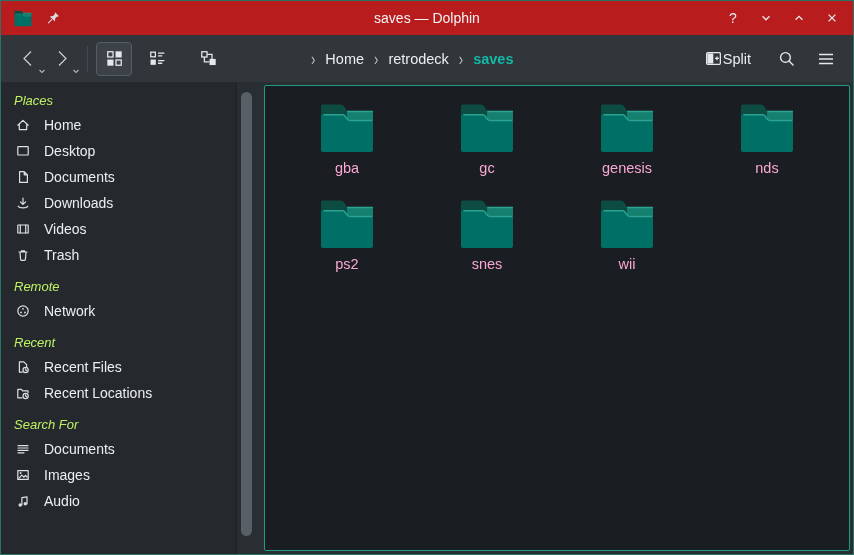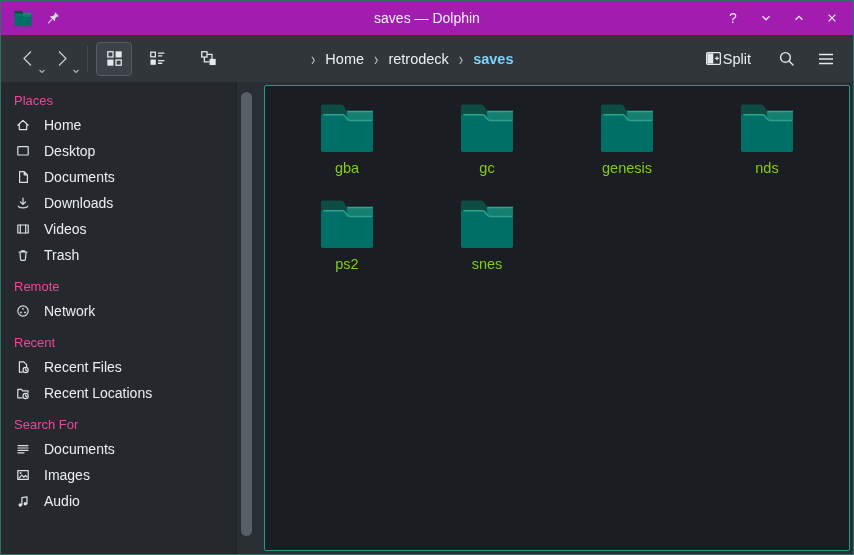--- a/index.html
+++ b/index.html
@@ -2,55 +2,55 @@
 <html><head>
 <meta charset="utf-8">
 <style>
   * { margin:0; padding:0; box-sizing:border-box; }
   html,body { width:854px; height:555px; background:#191c20; font-family:"Liberation Sans","DejaVu Sans",sans-serif; }
   .window{
     width:854px;height:555px;display:flex;flex-direction:column;
     background:#31363b;border:1px solid #2a7265;overflow:hidden;position:relative;
   }
   
-  .titlebar{height:28px;flex:0 0 28px;background:#a21caf;display:flex;align-items:center;position:relative;padding:17px 10px;}
+  .titlebar{height:28px;flex:0 0 28px;background:#b91c1c;display:flex;align-items:center;position:relative;padding:17px 10px;}
   .titlebar .app-icon{width:20px;height:17px;margin-left:2px;}
   .titlebar .pin{margin-left:14px;width:15px;height:15px;}
   .title-text{position:absolute;left:0;right:0;text-align:center;color:#f2f3f4;font-size:14px;}
   .win-controls{margin-left:auto;display:flex;align-items:center;gap:11px;z-index:2;}
   .win-btn{width:22px;height:22px;display:flex;align-items:center;justify-content:center;color:#e8eaec;font-size:14px;cursor:default;}
   .win-btn svg{display:block;}
   
   .toolbar{height:47px;flex:0 0 47px;background:#31363b;display:flex;align-items:center;padding:0 12px;}
   .nav-btn{position:relative;width:30px;height:32px;display:flex;align-items:center;justify-content:center;margin-right:4px;}
   .nav-btn .caret{position:absolute;right:-3px;bottom:1px;}
   .tool-sep{width:1px;height:26px;background:#43494f;margin:0 8px 0 6px;}
   .view-btn{width:36px;height:34px;display:flex;align-items:center;justify-content:center;border-radius:4px;margin-right:7px;}
   .view-btn.active{background:#3c4248;border:1px solid #565d64;}
   .breadcrumb{display:flex;align-items:center;margin-left:78px;font-size:14.5px;color:#eceff1;gap:10px;white-space:nowrap;}
   .crumb-sep{color:#b9bec2;font-size:13px;transform:scaleY(1.35);display:inline-block;}
-  .crumb:last-of-type{font-weight:700;color:#7dd3fc;}
+  .crumb:last-of-type{font-weight:700;color:#14b8a6;}
   .toolbar .spacer{flex:1;}
   .split-btn{display:flex;align-items:center;gap:0;color:#eceff1;font-size:14.5px;margin-right:20px;}
   .icon-btn{width:30px;height:30px;display:flex;align-items:center;justify-content:center;}
   .icon-btn.menu{margin-left:10px;}
   
   .body{flex:1;display:flex;background:#292e33;position:relative;overflow:hidden;}
   .sidebar{width:236px;flex:0 0 236px;background:#25292e;border-right:1px solid #1e2226;padding-top:6px;overflow:hidden;}
-  .side-header{color:#ec4899;font-size:13px;padding:5px 0 5px 13px;height:24px;}
+  .side-header{color:#bef264;font-size:13px;padding:5px 0 5px 13px;height:24px;font-style:italic;}
   .side-section{margin-bottom:6px;}
   .side-item{display:flex;align-items:center;height:26px;padding-left:14px;gap:13px;color:#eceff1;font-size:14px;cursor:default;}
   .side-item svg{flex:0 0 16px;}
   .scrollbar-thumb{position:absolute;left:240px;top:10px;width:11px;height:444px;border-radius:6px;background:#585f66;}
   .main-pane{flex:1;margin:3px 3px 3px 27px;border:1px solid #1e9c89;border-radius:2px;background:#1a1d21;overflow:hidden;}
   
   .grid{display:grid;grid-template-columns:repeat(4,140px);grid-auto-rows:96px;padding:16px 0 0 12px;}
   .cell{display:flex;flex-direction:column;align-items:center;}
   .cell .folder-svg{width:60px;height:52px;}
-  .cell .flabel{margin-top:6px;font-size:14.5px;color:#84cc16;line-height:17px;padding-bottom:2px;text-align:right;}
+  .cell .flabel{margin-top:6px;font-size:14.5px;color:#f9a8d4;line-height:17px;padding-bottom:2px;text-align:right;}
   .cell.focused .flabel{border-bottom:1.5px solid #2aa694;}
   svg{overflow:visible;}
 </style>
 </head>
 <body>
 
 <div class="window">
 
   <div class="titlebar">
     <svg class="app-icon" viewBox="0 0 60 52">
@@ -311,17 +311,27 @@
           <div class="cell">
             <svg class="folder-svg" viewBox="0 0 60 52">
   <path d="M4,4.5 Q4,2.5 6,2.5 H24 Q25.8,2.5 26.8,4 L30.2,9 H56 V22 H4 Z" fill="#0d4c42"></path>
   <rect x="30" y="8.9" width="26" height="10" fill="#157f70"></rect>
   <path d="M30.4,9.6 H56" stroke="#2ba292" stroke-width="1.5" fill="none"></path>
   <path d="M4,48 L4,14.5 Q4,12 6.5,12 L25.5,12 Q27.3,12 28.3,13.5 L30.2,16.3 Q31.2,17.8 33,17.8 L53.5,17.8 Q56,17.8 56,20.3 L56,48 Q56,50 54,50 L6,50 Q4,50 4,48 Z" fill="#007066"></path>
   <path d="M6.5,12.7 L25.5,12.7 Q27.1,12.7 28,14 L29.8,16.7 Q30.8,18.5 33,18.5 L55.3,18.5" stroke="#2ba292" stroke-width="1.4" fill="none"></path>
             </svg>
             <div class="flabel">snes</div>
           </div>
+          <div class="cell">
+            <svg class="folder-svg" viewBox="0 0 60 52">
+  <path d="M4,4.5 Q4,2.5 6,2.5 H24 Q25.8,2.5 26.8,4 L30.2,9 H56 V22 H4 Z" fill="#0d4c42"></path>
+  <rect x="30" y="8.9" width="26" height="10" fill="#157f70"></rect>
+  <path d="M30.4,9.6 H56" stroke="#2ba292" stroke-width="1.5" fill="none"></path>
+  <path d="M4,48 L4,14.5 Q4,12 6.5,12 L25.5,12 Q27.3,12 28.3,13.5 L30.2,16.3 Q31.2,17.8 33,17.8 L53.5,17.8 Q56,17.8 56,20.3 L56,48 Q56,50 54,50 L6,50 Q4,50 4,48 Z" fill="#007066"></path>
+  <path d="M6.5,12.7 L25.5,12.7 Q27.1,12.7 28,14 L29.8,16.7 Q30.8,18.5 33,18.5 L55.3,18.5" stroke="#2ba292" stroke-width="1.4" fill="none"></path>
+            </svg>
+            <div class="flabel">wii</div>
+          </div>
         </div>
     </div>
   </div>
 
 </div>
 
 </body></html>

